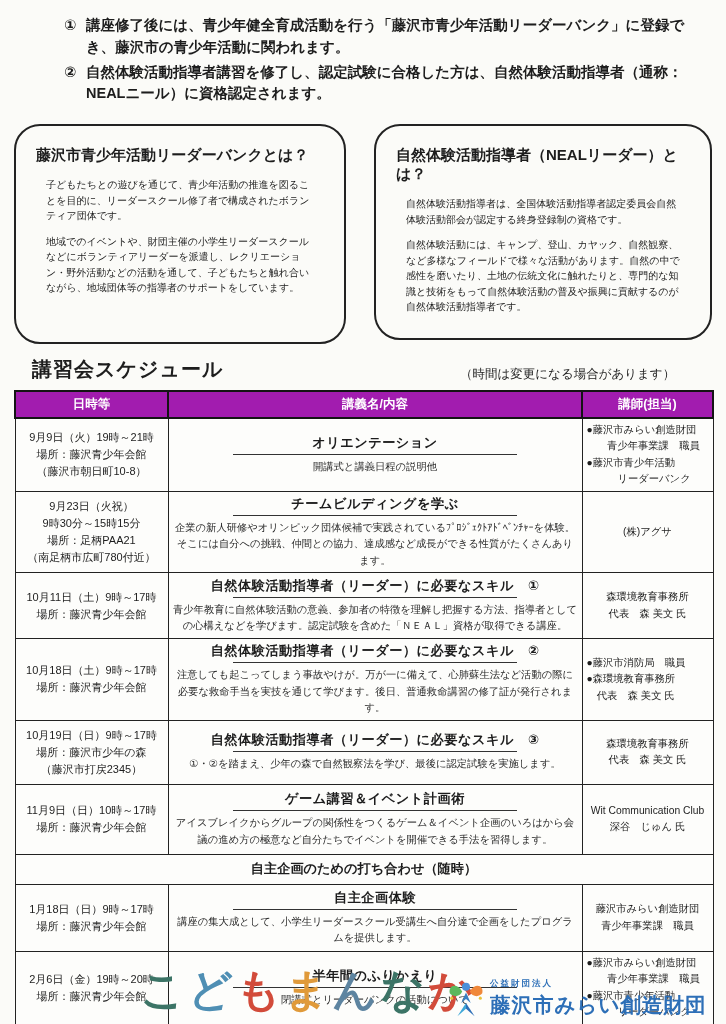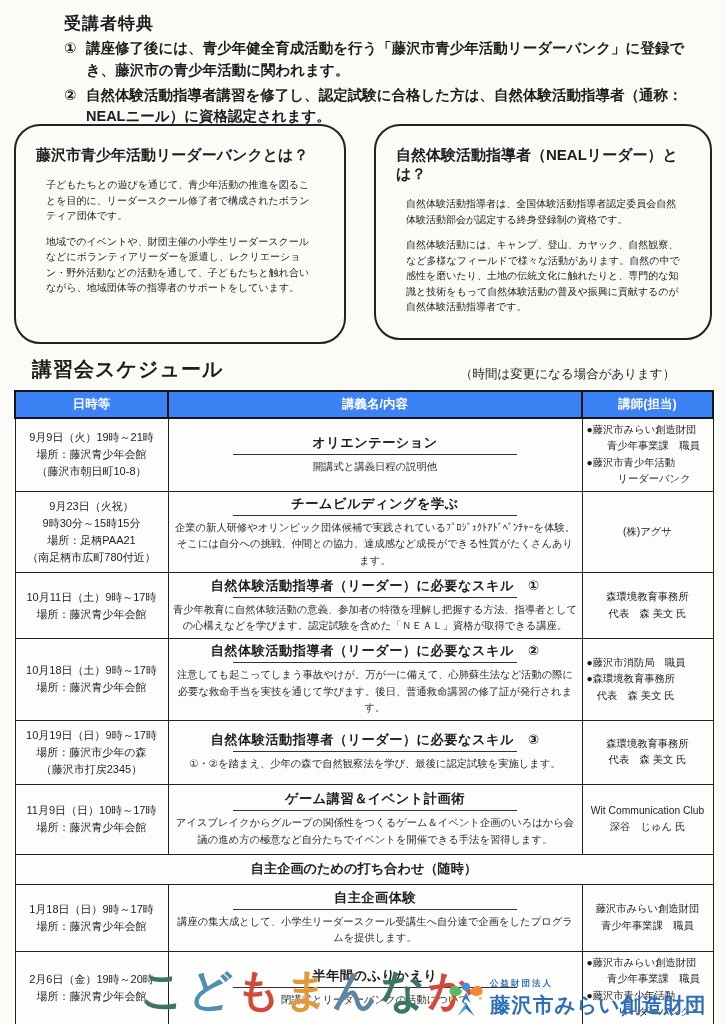--- a/index.html
+++ b/index.html
@@ -20,21 +20,21 @@
   .box-right{left:374px;top:124px;width:338px;height:216px;}
   .box-title{font-size:15px;margin:4px 0 12px;font-weight:600;}
   .box-p{font-size:10px;line-height:1.55;margin:0 10px 10px;}
   .box-p:last-child{margin-bottom:0;}
   
   .sched-title{position:absolute;left:32px;top:356px;font-size:20px;font-weight:700;letter-spacing:1px;}
   .sched-note{position:absolute;left:460px;top:366px;font-size:12.5px;}
   
   table.sched{position:absolute;left:14px;top:390px;width:698px;border-collapse:collapse;table-layout:fixed;background:#fdfdfb;}
   table.sched col.c1{width:153px;} table.sched col.c2{width:414px;} table.sched col.c3{width:131px;}
-  table.sched th{background:#3b82f6;color:#fff;font-size:12.5px;font-weight:600;height:23px;border:2px solid #141414;padding:1px;}
+  table.sched th{background:#a21caf;color:#fff;font-size:12.5px;font-weight:600;height:23px;border:2px solid #141414;padding:1px;}
   table.sched td{border:1.6px solid #222;vertical-align:middle;padding:3px 4px;}
   tbody tr:nth-child(1){height:62px;} tbody tr:nth-child(2){height:72px;}
   tbody tr:nth-child(3){height:66px;} tbody tr:nth-child(4){height:60px;}
   tbody tr:nth-child(5){height:64px;} tbody tr:nth-child(6){height:70px;}
   tbody tr:nth-child(7){height:30px;} tbody tr:nth-child(8){height:67px;}
   tbody tr:nth-child(9){height:68px;}
   .date-cell{font-size:11px;text-align:center;line-height:1.55;}
   .lec-cell{text-align:center;padding:3px 12px;}
   .lec-title{font-size:13.2px;font-weight:700;letter-spacing:0.5px;}
   .lec-rule{width:70%;margin:2px auto 4px;border-bottom:1.2px solid #333;height:0;}
@@ -50,21 +50,20 @@
   .found-text{margin-left:4px;}
   .found-type{font-size:8.5px;letter-spacing:2px;font-weight:600;}
   .found-name{font-size:20.5px;font-weight:600;letter-spacing:1px;margin-top:1px;}
 </style>
 </head>
 <body>
 
 <div class="page">
 
   <div class="benefits">
-    <div class="benefits-title">受講者特典</div>
     <div class="benefit-item">
       <span class="benefit-num">①</span>
       <span class="benefit-text">講座修了後には、青少年健全育成活動を行う「藤沢市青少年活動リーダーバンク」に登録でき、藤沢市の青少年活動に関われます。</span>
     </div>
     <div class="benefit-item">
       <span class="benefit-num">②</span>
       <span class="benefit-text">自然体験活動指導者講習を修了し、認定試験に合格した方は、自然体験活動指導者（通称：NEALニール）に資格認定されます。</span>
     </div>
   </div>
 

